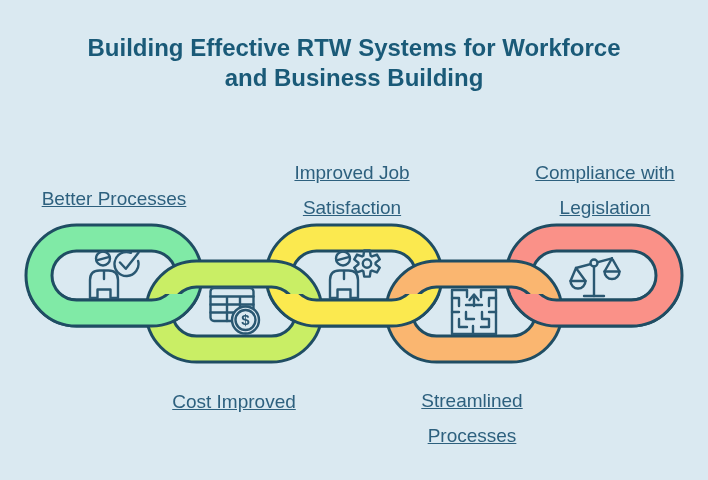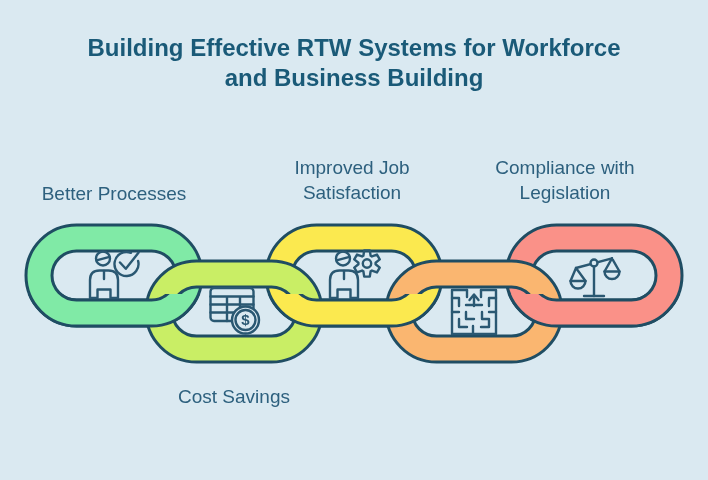--- a/index.html
+++ b/index.html
@@ -2,47 +2,48 @@
 <html style="--bg: #DAE9F1; --outline: #1F4D63; --icon: #2A5872; --title: #1A5A78; --label: #2D607E;"><head>
 <meta charset="utf-8">
 <style>
   html,body{margin:0;padding:0;}
   body{width:708px;height:480px;overflow:hidden;background:var(--bg,#DAE9F1);
        font-family:"Liberation Sans", sans-serif;}
   .stage{position:relative;width:708px;height:360px;background:var(--bg,#DAE9F1);padding-left:48px;}
   .title{position:absolute;left:0;top:33px;width:708px;text-align:center;
          font-size:24px;font-weight:bold;line-height:30px;color:var(--title,#1A5A78);}
   .label{position:absolute;transform:translateX(-50%);text-align:center;
-         font-size:19px;line-height:25px;color:var(--label,#2D607E);}
+         font-size:19px;line-height:35px;color:var(--label,#2D607E);text-decoration:underline;}
   #lbl-better{left:114px;top:181px;width:200px;}
   #lbl-cost{left:234px;top:384px;width:200px;}
   #lbl-improved{left:352px;top:155px;width:180px;}
   #lbl-streamlined{left:472px;top:383px;width:140px;}
-  #lbl-compliance{left:565px;top:155px;width:190px;}
+  #lbl-compliance{left:605px;top:155px;width:190px;}
   svg.chain{position:absolute;left:0;top:0;}
   path.link{stroke:var(--outline,#1F4D63);stroke-width:3;fill-rule:evenodd;}
   .icon{stroke:var(--icon,#2A5872);stroke-width:2.4;fill:none;
         stroke-linecap:round;stroke-linejoin:round;}
   .icon-fill-bg{fill:var(--bg,#DAE9F1);}
   text.dollar{font-family:"Liberation Sans",sans-serif;font-size:15px;font-weight:bold;
               fill:var(--icon,#2A5872);stroke:none;}
 </style>
 </head>
 <body>
 
 <div class="stage">
 
   <div class="title">
     <div>Building Effective RTW Systems for Workforce</div>
     <div>and Business Building</div>
   </div>
 
   <div class="label" id="lbl-better">Better Processes</div>
-  <div class="label" id="lbl-cost">Cost Savings</div>
+  <div class="label" id="lbl-cost">Cost Improved</div>
   <div class="label" id="lbl-improved">Improved Job Satisfaction</div>
+  <div class="label" id="lbl-streamlined">Streamlined Processes</div>
   <div class="label" id="lbl-compliance">Compliance with Legislation</div>
 
   <svg class="chain" width="708" height="480" viewBox="0 0 708 480">
     <defs>
       <clipPath id="clip-lower">
           <rect x="0" y="294" width="708" height="186"></rect>
         </clipPath>
     </defs>
 
     <path class="link" d="M76.5,225 H151.5 A50.5 50.5 0 0 1 151.5,326 H76.5 A50.5 50.5 0 0 1 76.5,225 Z

